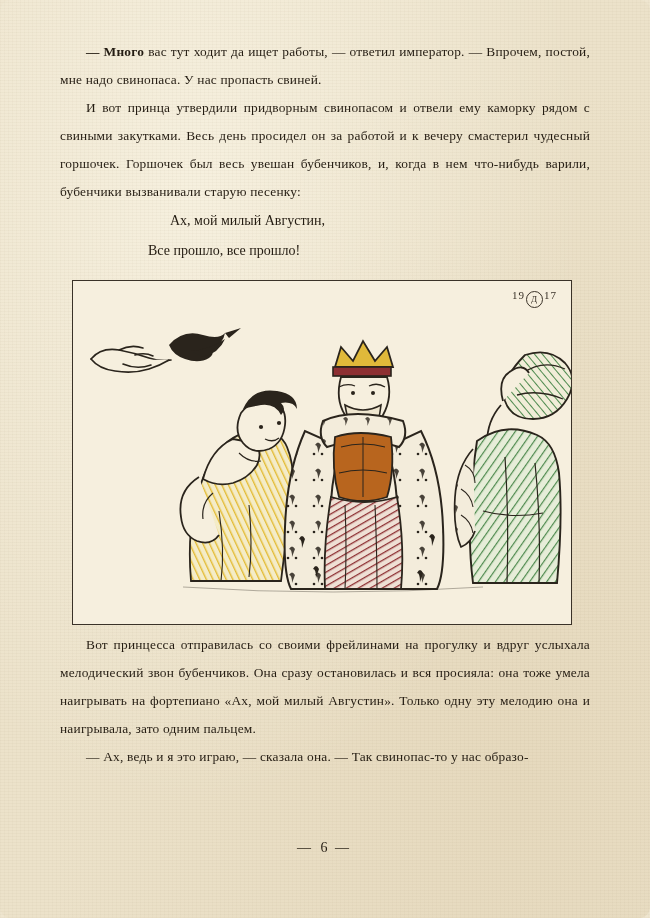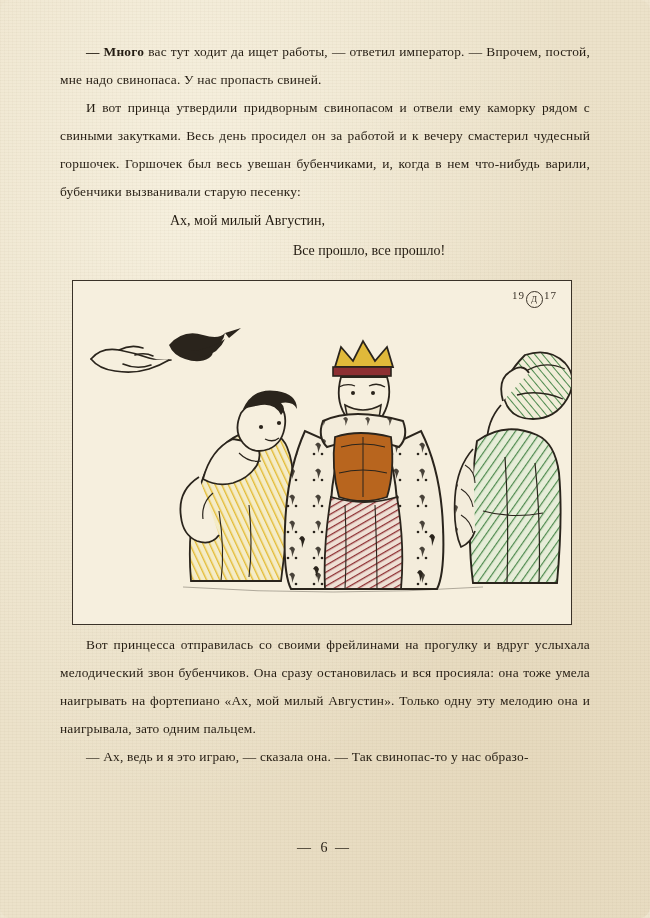--- a/index.html
+++ b/index.html
@@ -54,21 +54,21 @@
   .bold-lead {
     font-weight: bold;
   }
   .verse {
     margin: 0;
     font-size: 14px;
     line-height: 30px;
     text-align: left;
   }
   .verse-line-1 { padding-left: 110px; }
-  .verse-line-2 { padding-left: 88px; text-align: center; }
+  .verse-line-2 { padding-left: 88px; }
 
   
   .illus-wrap {
     position: relative;
     margin: 14px 0 6px 12px;
     width: 500px;
     height: 345px;
     background: #f5eedd;
     border: 1.5px solid #3a3228;
     box-sizing: border-box;
@@ -117,21 +117,21 @@
 <div class="page">
   <div class="paper-grain"></div>
 
   <div class="content">
 
     <p class="para">
       <span class="ind"></span><span class="bold-lead">— Много</span><span> вас тут ходит да ищет работы, — ответил император. — Впрочем, постой, мне надо свинопаса. У нас пропасть свиней.</span>
     </p>
 
     <p class="para">
-      <span class="ind"></span><span>И вот принца утвердили придворным свинопасом и отвели ему каморку рядом с свиными закутками. Весь день просидел он за работой и к вечеру смастерил чудесный горшочек. Горшочек был весь увешан бубенчиками, и, когда в нем что-нибудь варили, бубенчики вызванивали старую песенку:</span>
+      <span class="ind"></span><span>И вот принца утвердили придворным свинопасом и отвели ему каморку рядом с свиными закутками. Весь день просидел он за работой и к вечеру смастерил чудесный горшочек. Горшочек был весь увешан бубенчиков, и, когда в нем что-нибудь варили, бубенчики вызванивали старую песенку:</span>
     </p>
 
     <p class="verse verse-line-1">Ах, мой милый Августин,</p>
     <p class="verse verse-line-2">Все прошло, все прошло!</p>
 
     <div class="illus-wrap">
       <div class="illus-inner">
         <svg viewBox="0 0 500 345" width="500" height="345" preserveAspectRatio="none">
           <defs>
             <pattern id="ermine" width="26" height="26" patternUnits="userSpaceOnUse">

